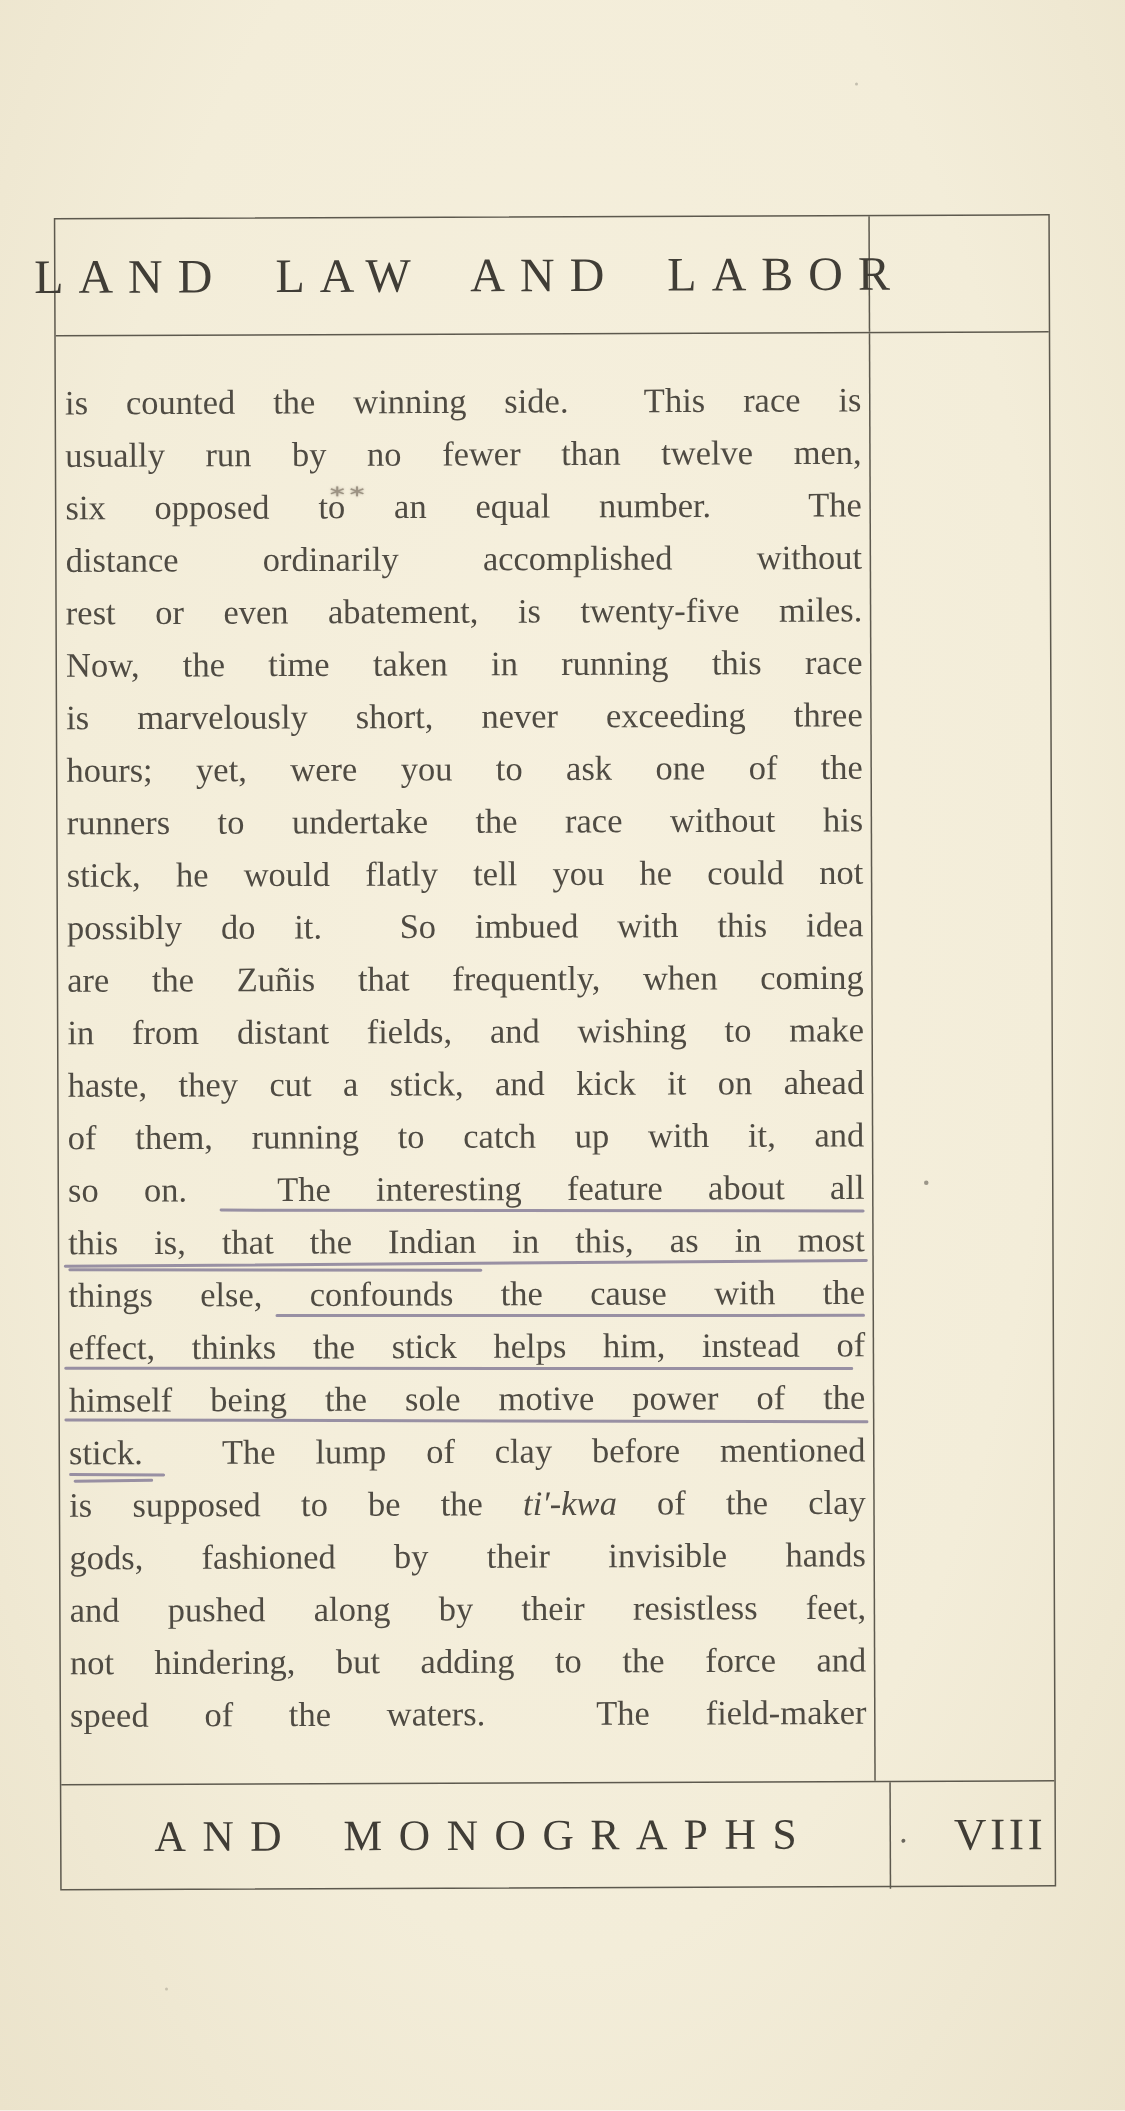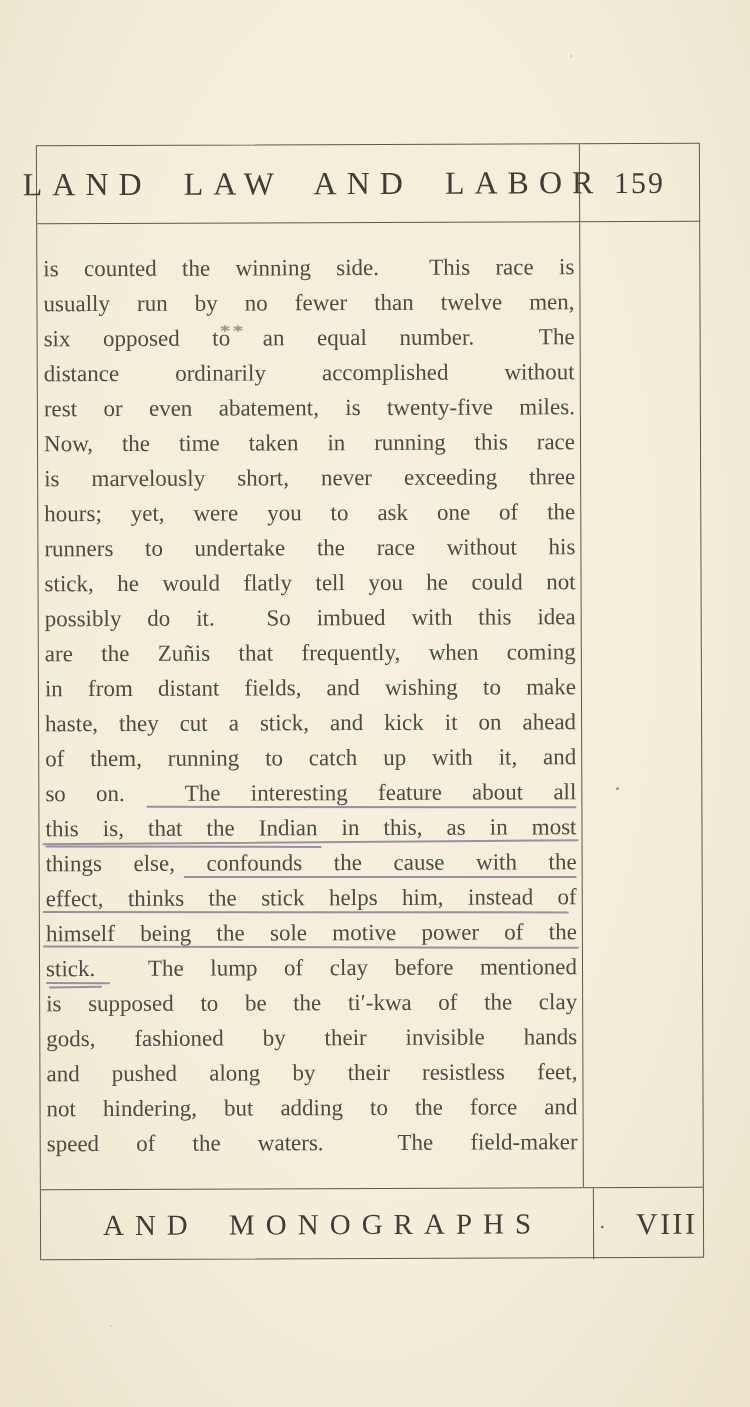--- a/index.html
+++ b/index.html
@@ -63,21 +63,21 @@
   .text-block {
     position: absolute; top: 27px; left: 6px; right: 5px;
   }
   .line {
     position: relative;
     height: 35px; line-height: 35px;
     font-size: 23px; color: var(--ink);
     text-align: justify; text-align-last: justify; text-justify: inter-word;
     white-space: nowrap;
   }
-  .line .it { }
+  .line .it { font-style: italic; }
   .pencil-underline {
     position: absolute; bottom: 2px; height: 2.4px;
     background: var(--pencil); opacity: 0.75; border-radius: 3px;
     pointer-events: none;
   }
   .pencil-mark {
     position: absolute; left: 183px; top: 97px;
     font-family: "DejaVu Sans", sans-serif;
     font-size: 13px; color: #8d8374; opacity: 0.85;
     text-shadow: 0 0 1.5px #9a9184;
@@ -89,23 +89,20 @@
   .speck-3 { left: 110px; top: 1325px; width: 2px; height: 2px; opacity: 0.3; }
 </style>
 </head>
 <body>
 
 <div class="frame">
 
   <div class="row-header">
     <div class="cell-main">
       <span class="header-title">LAND LAW AND LABOR</span>
-    </div>
-    <div class="cell-side">
-      <span class="page-number">159</span>
     </div>
   </div>
 
   <div class="row-body">
     <div class="cell-main">
       <div class="text-block" id="body-lines">
           <div class="line"><span>is counted the winning side.&nbsp; This race is</span></div>
           <div class="line"><span>usually run by no fewer than twelve men,</span></div>
           <div class="line"><span>six opposed to an equal number.&nbsp; The</span></div>
           <div class="line"><span>distance ordinarily accomplished without</span></div>

